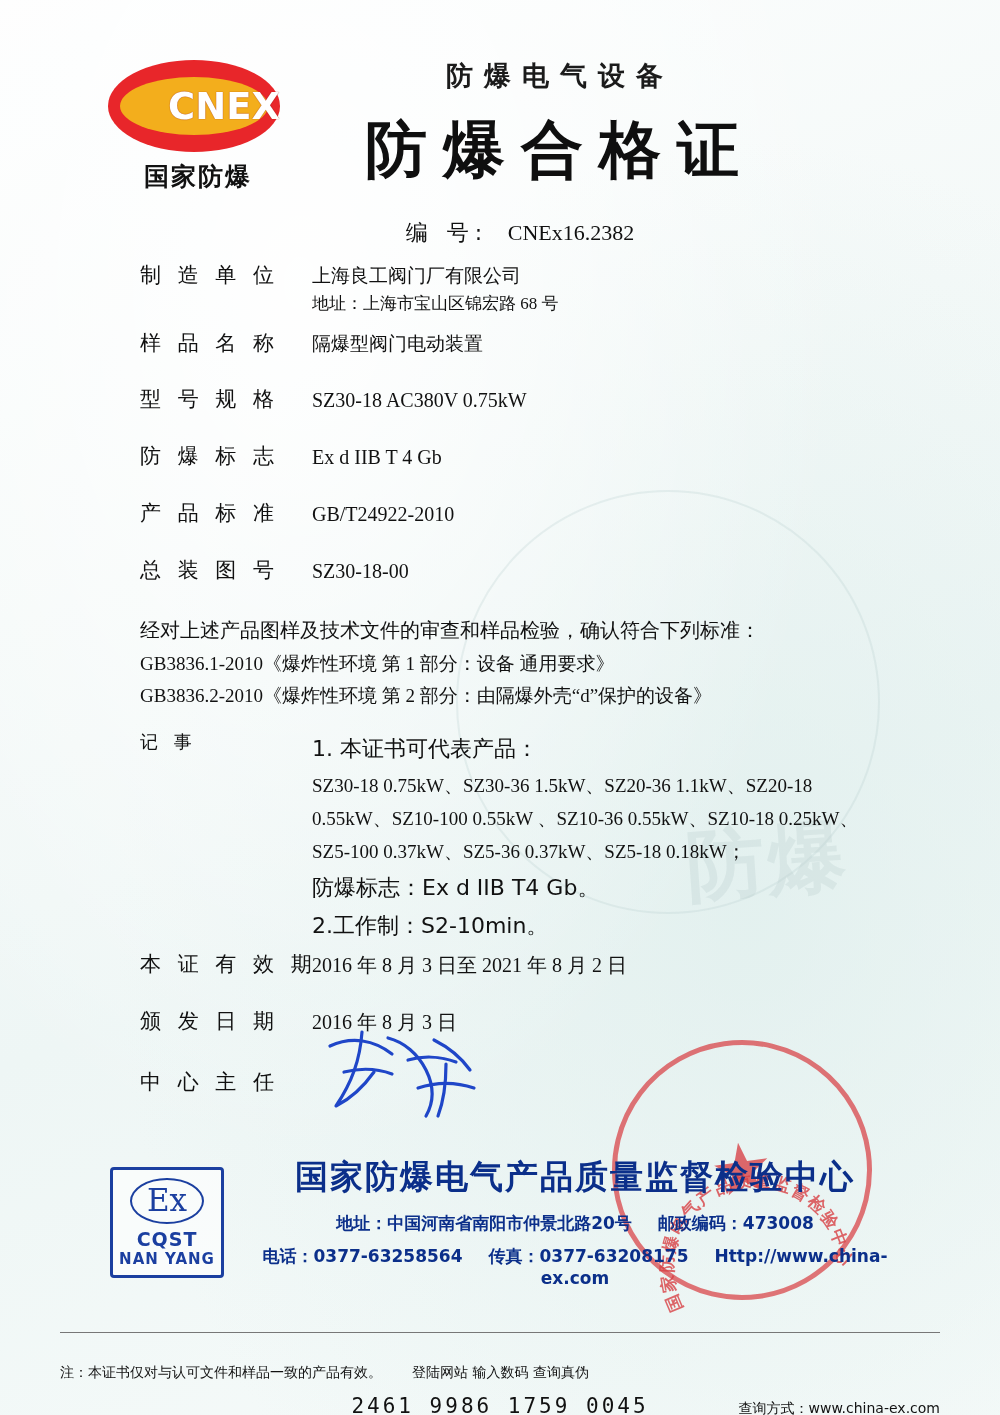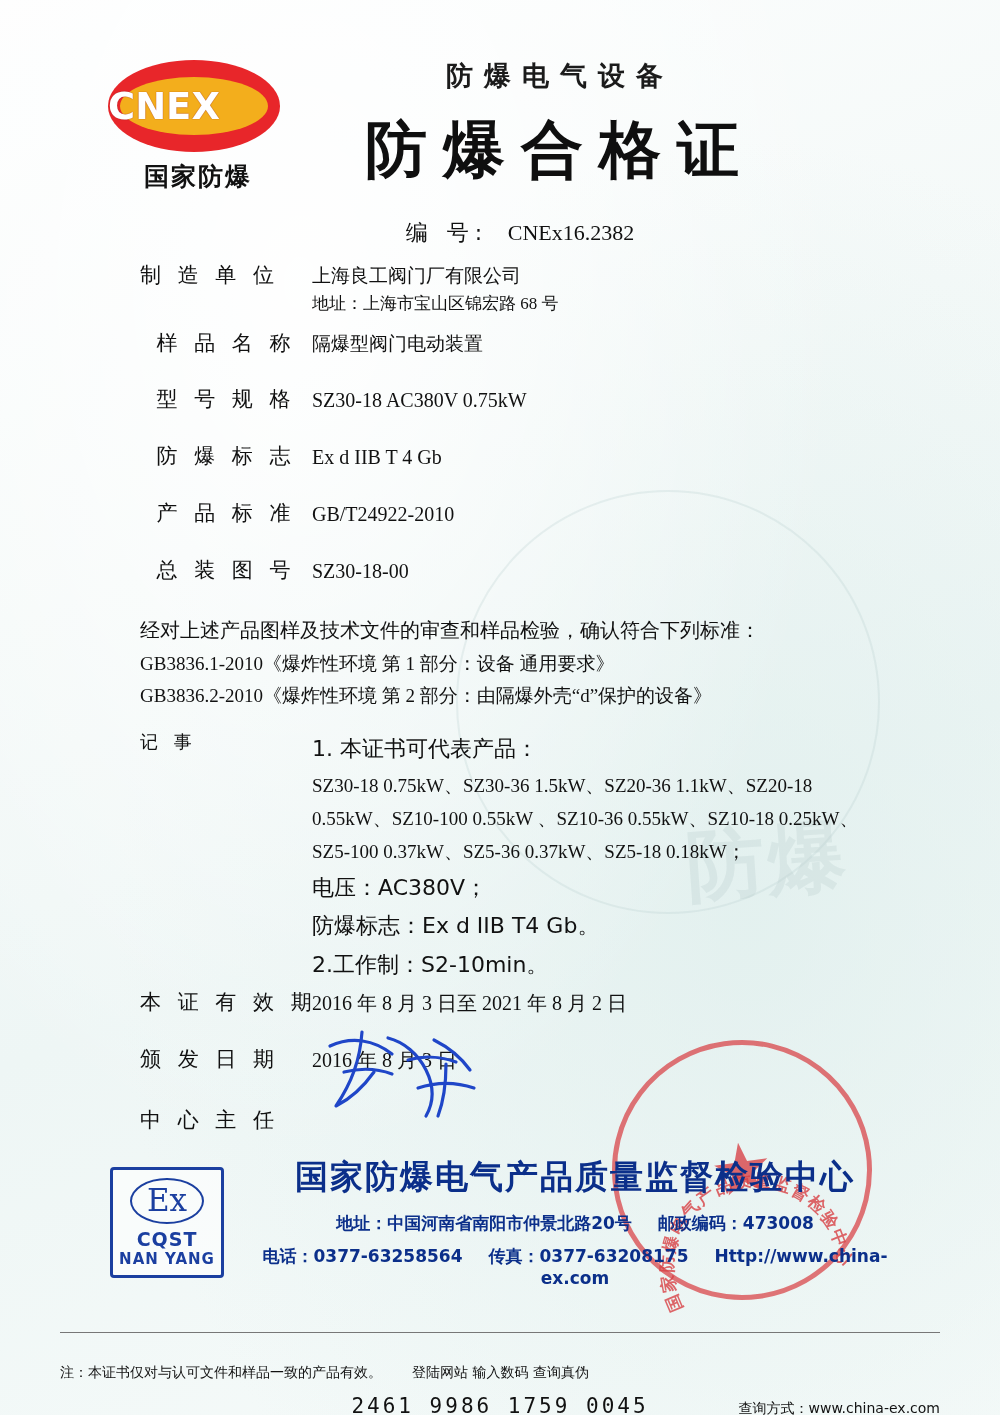--- a/index.html
+++ b/index.html
@@ -64,21 +64,21 @@
     width: 180px;
     text-align: center;
   }
   .logo-oval {
     width: 172px;
     height: 92px;
     border-radius: 50%;
     background: #e8262a;
     display: flex;
     align-items: center;
-    justify-content: flex-start;
+    justify-content: flex-end;
     position: relative;
   }
   .logo-oval .inner {
     width: 148px;
     height: 58px;
     background: #f3ae1c;
     border-radius: 50%;
     position: absolute;
     top: 17px;
     left: 12px;
@@ -163,21 +163,21 @@
   }
   .row .value.cjk {
     font-family: "DejaVu Sans", sans-serif;
     font-size: 19px;
   }
   .sub-line {
     font-family: Liberation Serif, serif;
     font-size: 17px;
     margin-top: 2px;
   }
-  .gap-row { margin-bottom: 26px; text-align: center; }
+  .gap-row { margin-bottom: 26px; }
 
   .statement {
     margin-top: 22px;
     font-size: 20px;
     font-family: "DejaVu Sans", sans-serif;
     line-height: 1.75;
   }
   .std-line {
     font-size: 19px;
     font-family: "Liberation Serif", serif;
@@ -427,21 +427,20 @@
     <div class="std-line">GB3836.1-2010《爆炸性环境 第 1 部分：设备 通用要求》</div>
     <div class="std-line">GB3836.2-2010《爆炸性环境 第 2 部分：由隔爆外壳“d”保护的设备》</div>
 
     <div class="notes-block">
       <div class="label">记  事</div>
       <div class="notes-body">
         <div class="cjkline">1. 本证书可代表产品：</div>
         <div>SZ30-18  0.75kW、SZ30-36  1.5kW、SZ20-36  1.1kW、SZ20-18</div>
         <div>0.55kW、SZ10-100 0.55kW 、SZ10-36 0.55kW、SZ10-18 0.25kW、</div>
         <div>SZ5-100 0.37kW、SZ5-36 0.37kW、SZ5-18 0.18kW；</div>
-        <div class="cjkline">电压：AC380V；</div>
         <div class="cjkline">防爆标志：Ex d IIB T4 Gb。</div>
         <div class="cjkline">2.工作制：S2-10min。</div>
       </div>
     </div>
 
     <div class="row" style="margin-top:4px;">
       <div class="label">本 证 有 效 期</div>
       <div class="value date-val">2016 年 8 月 3 日至 2021 年 8 月 2 日</div>
     </div>
 

